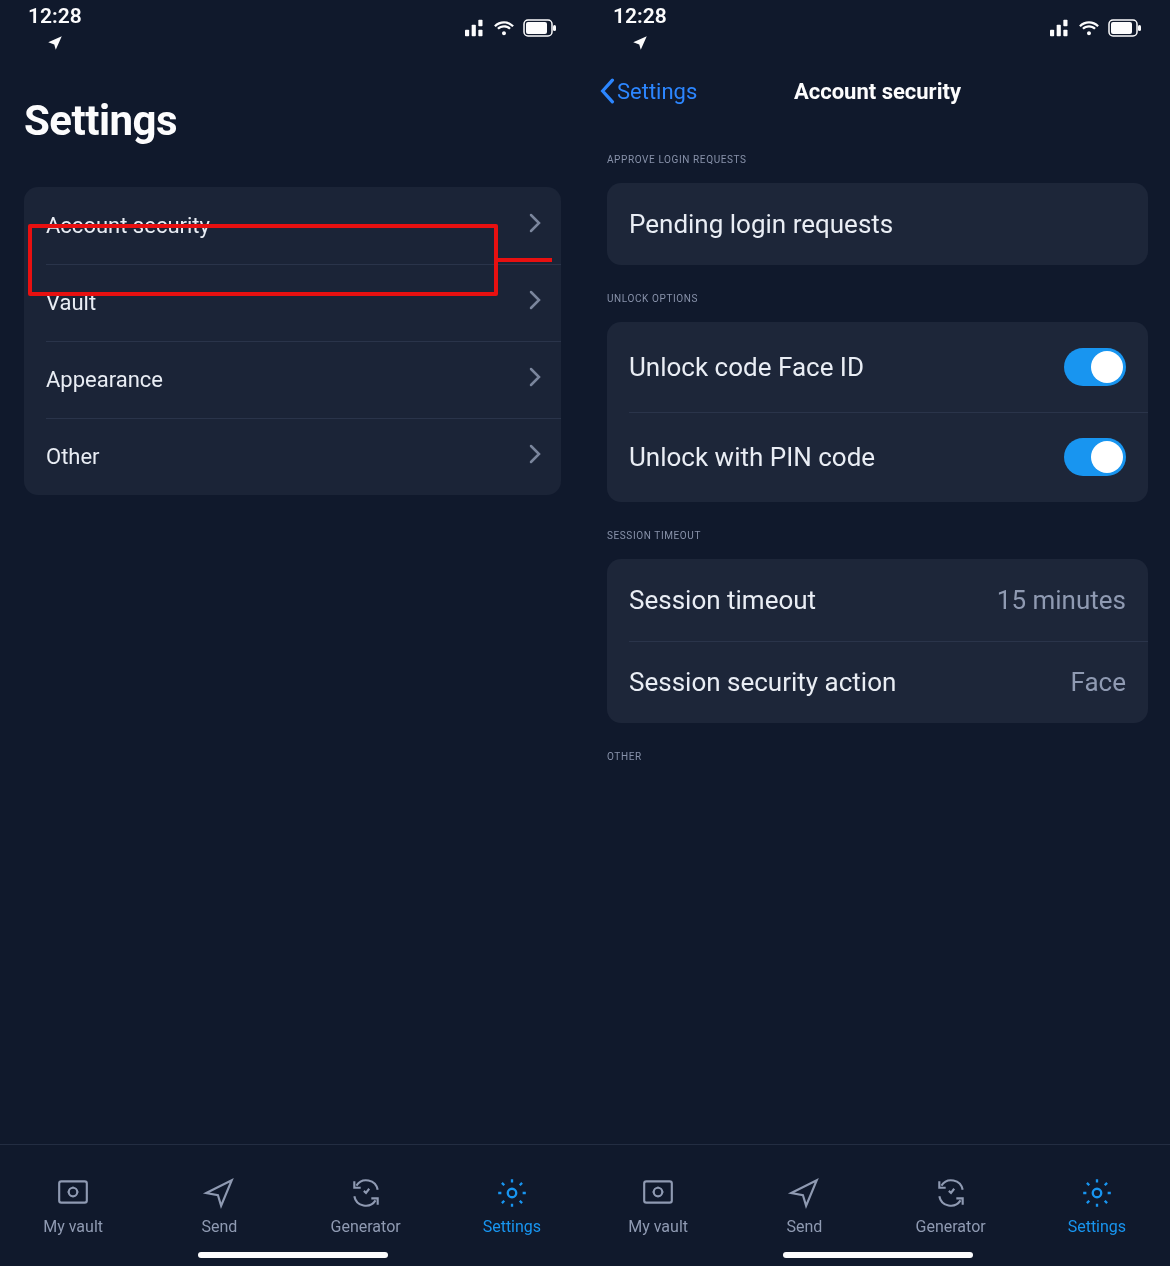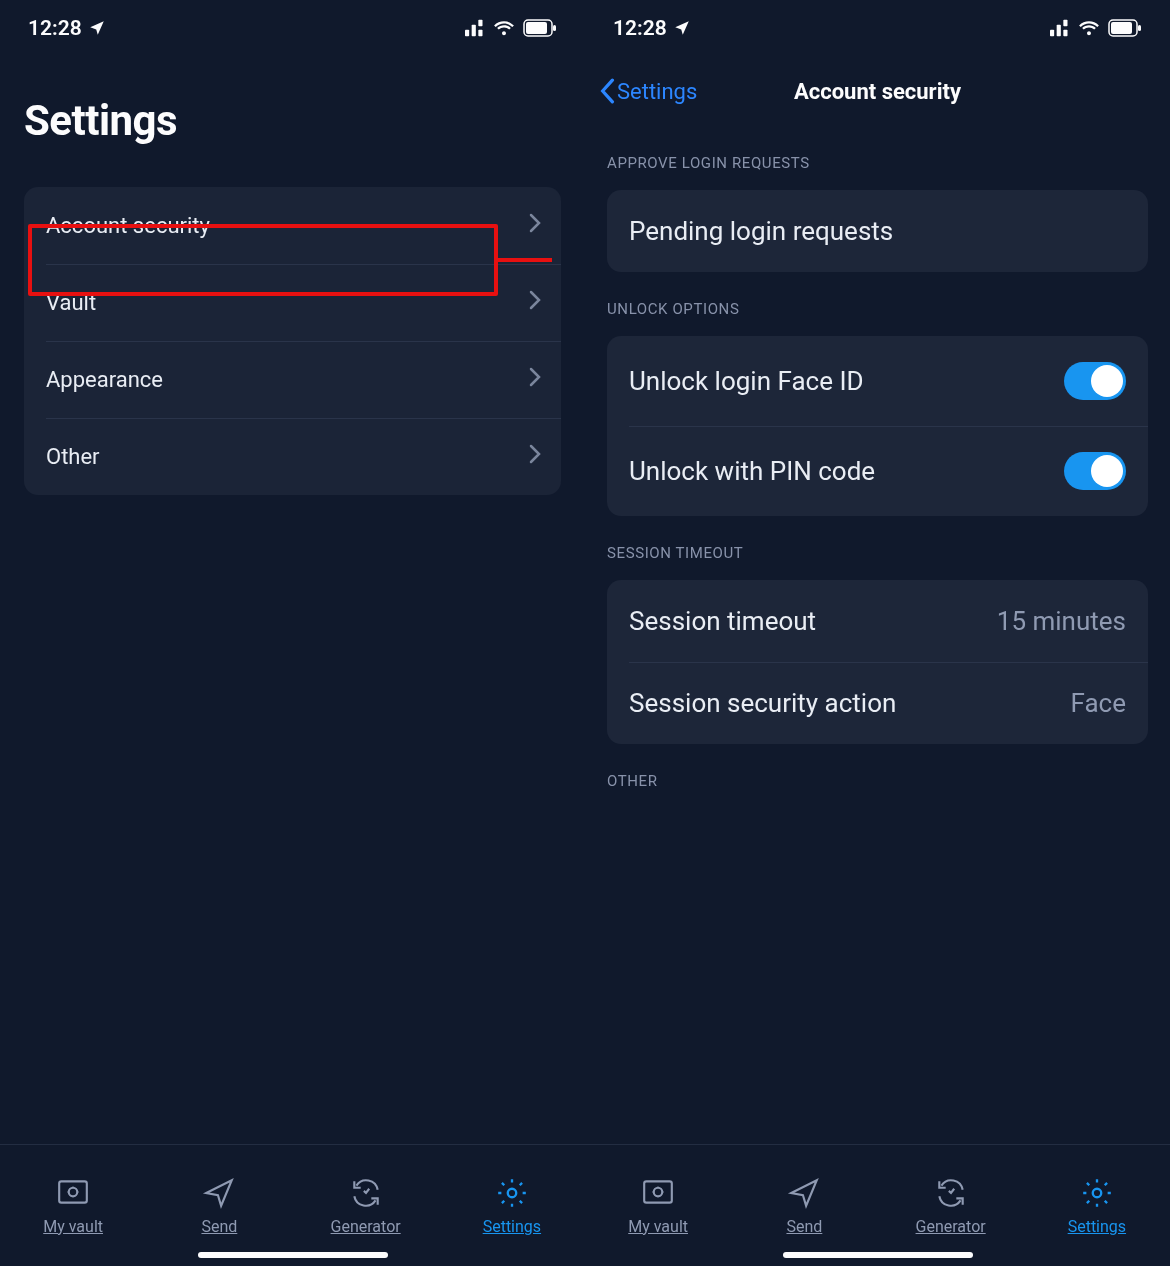--- a/index.html
+++ b/index.html
@@ -1,46 +1,46 @@
 <!DOCTYPE html>
 <html><head>
 <meta charset="utf-8">
 <style>
   * { margin:0; padding:0; box-sizing:border-box; }
   html,body { width:1170px; height:1266px; background:#0b1220; font-family:-apple-system,BlinkMacSystemFont,'Segoe UI',Roboto,Helvetica,Arial,sans-serif; color:#e9edf4; overflow:hidden; }
   .wrapper { display:flex; width:1170px; height:1266px; }
   .screen { position:relative; width:585px; height:1266px; background:#10192c; display:flex; flex-direction:column; }
   .statusbar { height:56px; display:flex; align-items:center; justify-content:space-between; padding:0 28px; font-size:21px; font-weight:600; color:#fcfcfd; }
-  .sb-left { display:flex; align-items:center; gap:6px; }
+  .sb-left { display:flex; align-items:center; gap:6px;flex-direction:column; }
   .sb-right { display:flex; align-items:center; gap:8px; }
   .sb-right svg, .sb-left svg { display:block; }
   
   .title-area { padding:40px 24px 24px; }
   .h1 { font-size:42px; font-weight:700; color:#fcfcfd; letter-spacing:-0.5px; }
   .listcard { margin:18px 24px 0; background:#1b2437; border-radius:14px; overflow:hidden; }
   .row { display:flex; align-items:center; justify-content:space-between; padding:26px 20px 26px 22px; font-size:22px; color:#e9edf4; position:relative; }
   .row+.row::before { content:""; position:absolute; left:22px; right:0; top:0; height:1px; background:#2a344a; }
   .chevron { color:#7a859c; }
   .highlight-box { position:absolute; border:4px solid #e81010; border-radius:2px; pointer-events:none; }
   .redline { position:absolute; height:4px; background:#e81010; pointer-events:none; }
   
   .navbar { height:70px; display:flex; align-items:center; justify-content:center; position:relative; padding:0 16px; }
   .navback { position:absolute; left:14px; display:flex; align-items:center; gap:2px; color:#2c86ff; font-size:22px; }
   .navtitle { font-size:22px; font-weight:700; color:#fcfcfd; }
-  .sectlabel { padding:28px 22px 10px; font-size:15px; letter-spacing:0.6px; color:#8892aa; }
+  .sectlabel { padding:28px 22px 10px; font-size:10px; letter-spacing:0.6px; color:#8892aa; }
   .card { margin:8px 22px 0; background:#1d2639; border-radius:14px; overflow:hidden; }
   .crow { display:flex; align-items:center; justify-content:space-between; padding:26px 22px; font-size:26px; color:#e9edf4; position:relative; }
   .crow+.crow::before { content:""; position:absolute; left:22px; right:0; top:0; height:1px; background:#2a344a; }
   .valtext { color:#8f9ab2; }
   .toggle { width:62px; height:38px; border-radius:20px; background:#1895f0; position:relative; flex-shrink:0; }
   .toggle::after { content:""; position:absolute; right:3px; top:3px; width:32px; height:32px; border-radius:50%; background:#fff; }
   .external-icon { color:#9aa3ba; }
   
   .tabbar { margin-top:auto; height:122px; background:#10192c; border-top:1px solid #232d42; display:flex; }
-  .tabbtn { flex:1; display:flex; flex-direction:column; align-items:center; justify-content:center; gap:7px; color:#8f9ab2; font-size:16px;text-decoration:underline; }
+  .tabbtn { flex:1; display:flex; flex-direction:column; align-items:center; justify-content:center; gap:7px; color:#8f9ab2; font-size:16px; }
   .tabbtn.active { color:#1895f0; }
   .tabbtn svg { width:34px; height:34px; }
   .homebar { position:absolute; bottom:8px; left:50%; transform:translateX(-50%); width:190px; height:6px; border-radius:3px; background:#fcfcfd; }
 </style>
 </head>
 <body>
 
 <div class="wrapper">
 
   <div class="screen">
@@ -176,21 +176,21 @@
     <div class="sectlabel">APPROVE LOGIN REQUESTS</div>
     <div class="card">
       <div class="crow">
         <span>Pending login requests</span>
       </div>
     </div>
 
     <div class="sectlabel">UNLOCK OPTIONS</div>
     <div class="card">
       <div class="crow">
-        <span>Unlock login Face ID</span>
+        <span>Unlock code Face ID</span>
         <div class="toggle"></div>
       </div>
       <div class="crow">
         <span>Unlock with PIN code</span>
         <div class="toggle"></div>
       </div>
     </div>
 
     <div class="sectlabel">SESSION TIMEOUT</div>
     <div class="card">

